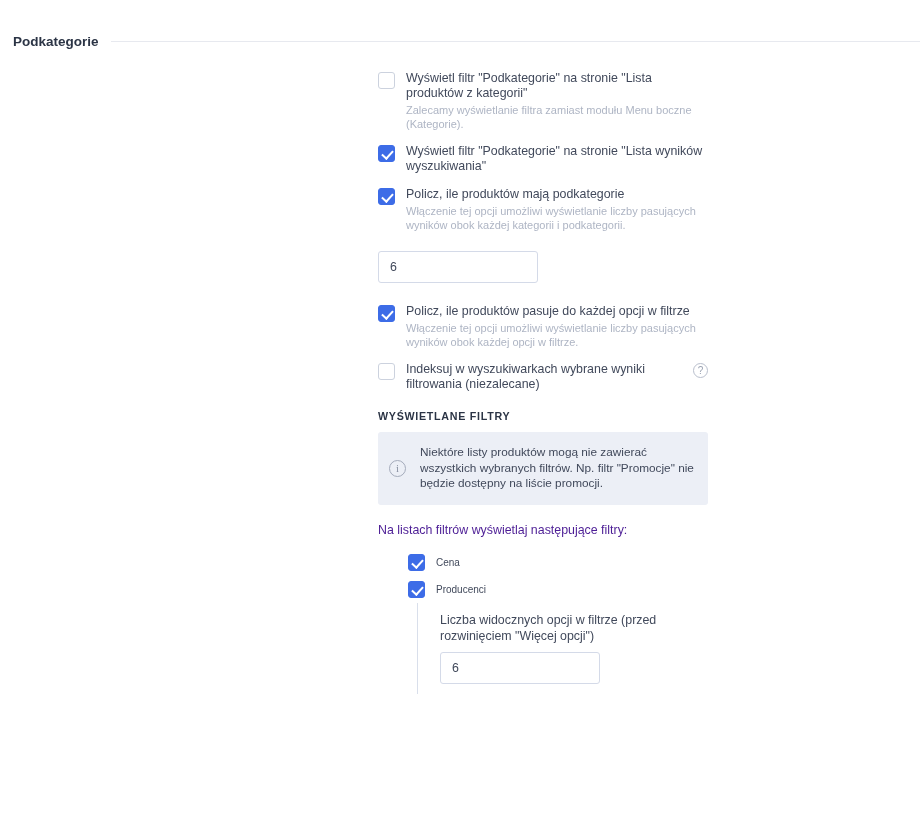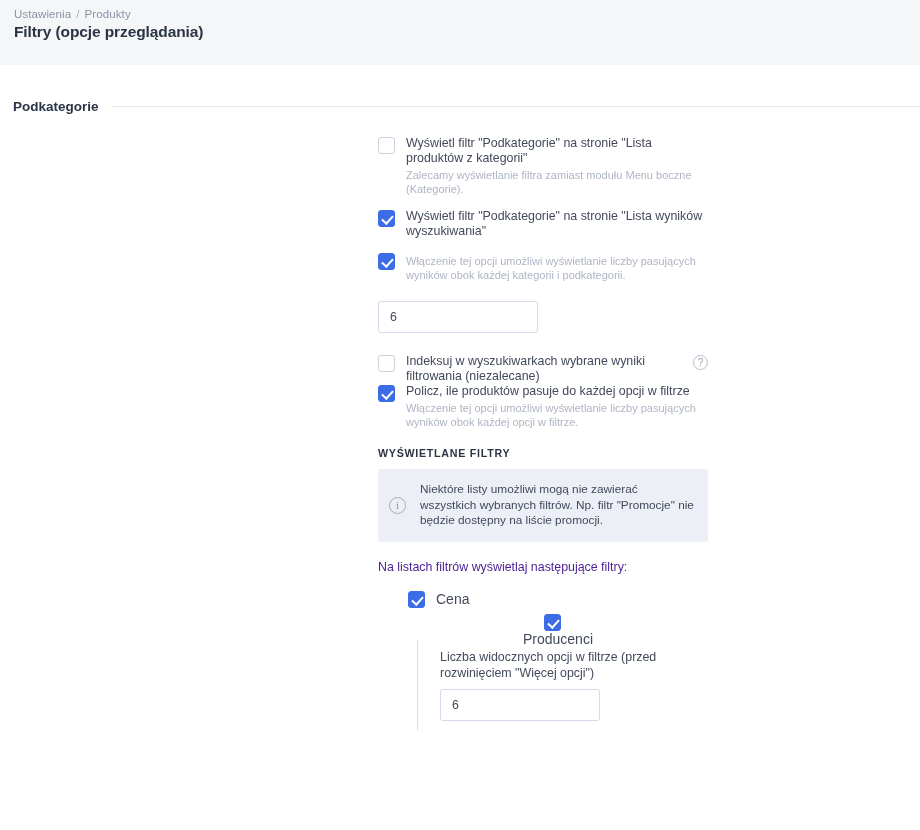--- a/index.html
+++ b/index.html
@@ -185,44 +185,38 @@
   }
 
   
   .filter-list { margin-left: 30px; position: relative; }
   .f-row {
     display: flex;
     align-items: center;
     height: 27px;
     margin-bottom: 0;
   }
-  .f-row + .f-row { margin-top: 0; flex-direction: column; }
+  .f-row + .f-row { margin-top: 0; }
   .f-label {
-    font-size: 14px;
+    font-size: 10px;
     color: #41495b;
   }
 
   .nested {
     margin-left: 9px;
     border-left: 1px solid #d9dfeb;
     padding: 9px 0 10px 22px;
   }
   .nested .field-label { margin-bottom: 8px; width: 255px; }
 </style>
 </head>
 <body>
 
 <div class="page">
 
-  <div class="header">
-    <div class="breadcrumb">
-      <a class="crumb-link" href="#">Ustawienia</a><span class="sep">/</span><a class="crumb-link" href="#">Produkty</a>
-    </div>
-    <div class="page-title">Filtry (opcje przeglądania)</div>
-  </div>
 
   <div class="section-head">
     <div class="stitle">Podkategorie</div>
     <div class="rule"></div>
   </div>
 
   <div class="body-col" style="margin-top:22px;">
 
     <div class="cb-row">
       <span class="cb off"></span>
@@ -235,53 +229,54 @@
     <div class="cb-row">
       <span class="cb on"></span>
       <span class="cb-text">
         <span class="cb-label" style="display:block;">Wyświetl filtr "Podkategorie" na stronie "Lista wyników wyszukiwania"</span>
       </span>
     </div>
 
     <div class="cb-row">
       <span class="cb on"></span>
       <span class="cb-text">
+        <span class="cb-label" style="display:block;">Policz, ile produktów mają podkategorie</span>
         <span class="cb-hint" style="display:block;">Włączenie tej opcji umożliwi wyświetlanie liczby pasujących wyników obok każdej kategorii i podkategorii.</span>
       </span>
     </div>
 
     <div style="margin-top:19px;">
       <input class="txtinput" type="text" value="6" style="">
     </div>
   </div>
 
 
   <div class="body-col" style="margin-top:21px;">
+
+    <div class="cb-row">
+      <span class="cb on"></span>
+      <span class="cb-text">
+        <span class="cb-label" style="display:block;">Policz, ile produktów pasuje do każdej opcji w filtrze</span>
+        <span class="cb-hint" style="display:block;">Włączenie tej opcji umożliwi wyświetlanie liczby pasujących wyników obok każdej opcji w filtrze.</span>
+      </span>
+    </div>
 
     <div class="cb-row" style="margin-bottom:0;">
       <span class="cb off"></span>
       <span class="cb-text" style="width:260px;">
         <span class="cb-label" style="display:block;">Indeksuj w wyszukiwarkach wybrane wyniki filtrowania (niezalecane)</span>
       </span>
       <span class="help-icon">?</span>
     </div>
 
-    <div class="cb-row">
-      <span class="cb on"></span>
-      <span class="cb-text">
-        <span class="cb-label" style="display:block;">Policz, ile produktów pasuje do każdej opcji w filtrze</span>
-        <span class="cb-hint" style="display:block;">Włączenie tej opcji umożliwi wyświetlanie liczby pasujących wyników obok każdej opcji w filtrze.</span>
-      </span>
-    </div>
-
     <div class="subhead">WYŚWIETLANE FILTRY</div>
 
     <div class="infobox">
       <span class="i-icon">i</span>
-      <span class="i-text">Niektóre listy umożliwi mogą nie zawierać wszystkich wybranych filtrów. Np. filtr "Promocje" nie będzie dostępny na liście promocji.</span>
+      <span class="i-text">Niektóre listy produktów mogą nie zawierać wszystkich wybranych filtrów. Np. filtr "Promocje" nie będzie dostępny na liście promocji.</span>
     </div>
 
     <div class="list-intro">Na listach filtrów wyświetlaj następujące filtry:</div>
 
     <div class="filter-list">
 
       <div class="f-row">
         <span class="cb on"></span>
         <span class="f-label">Cena</span>
       </div>

